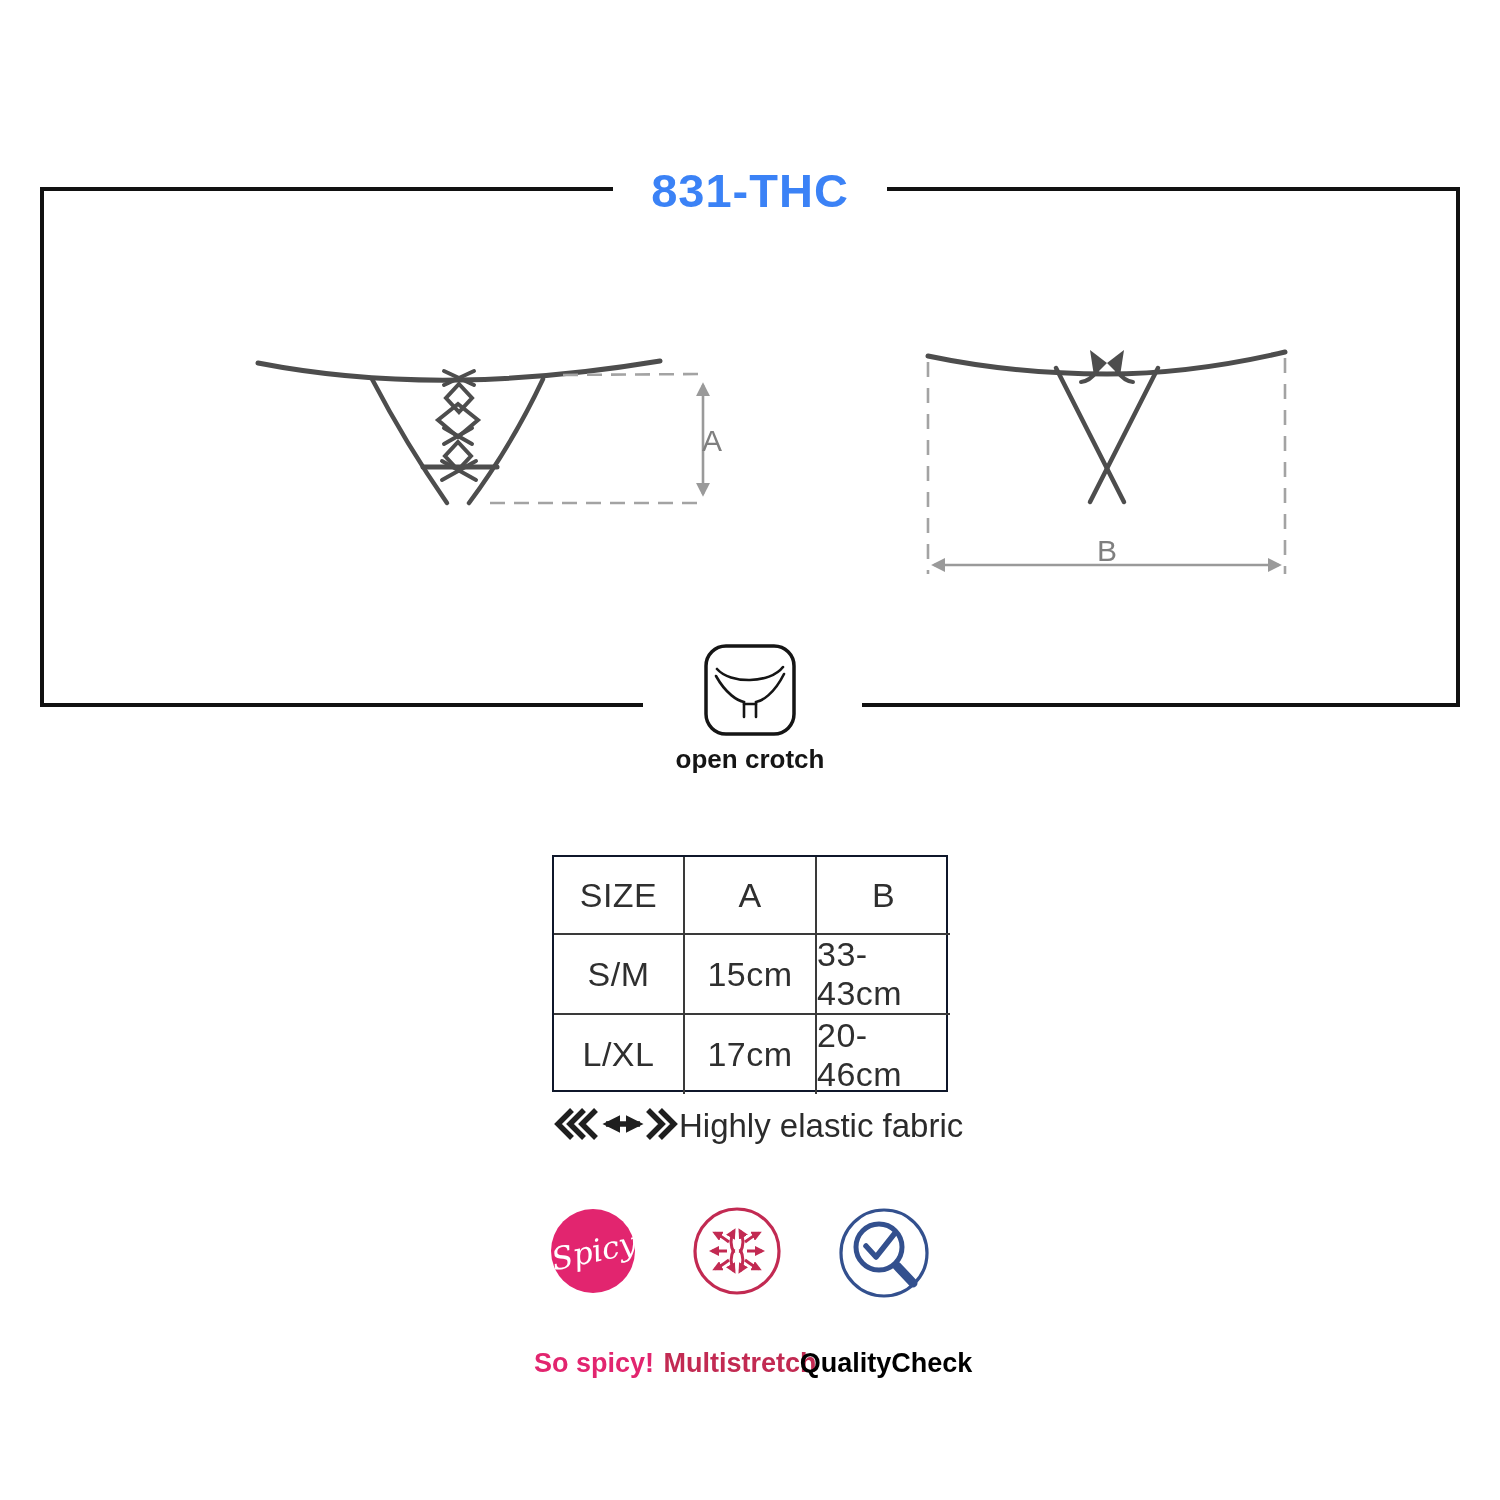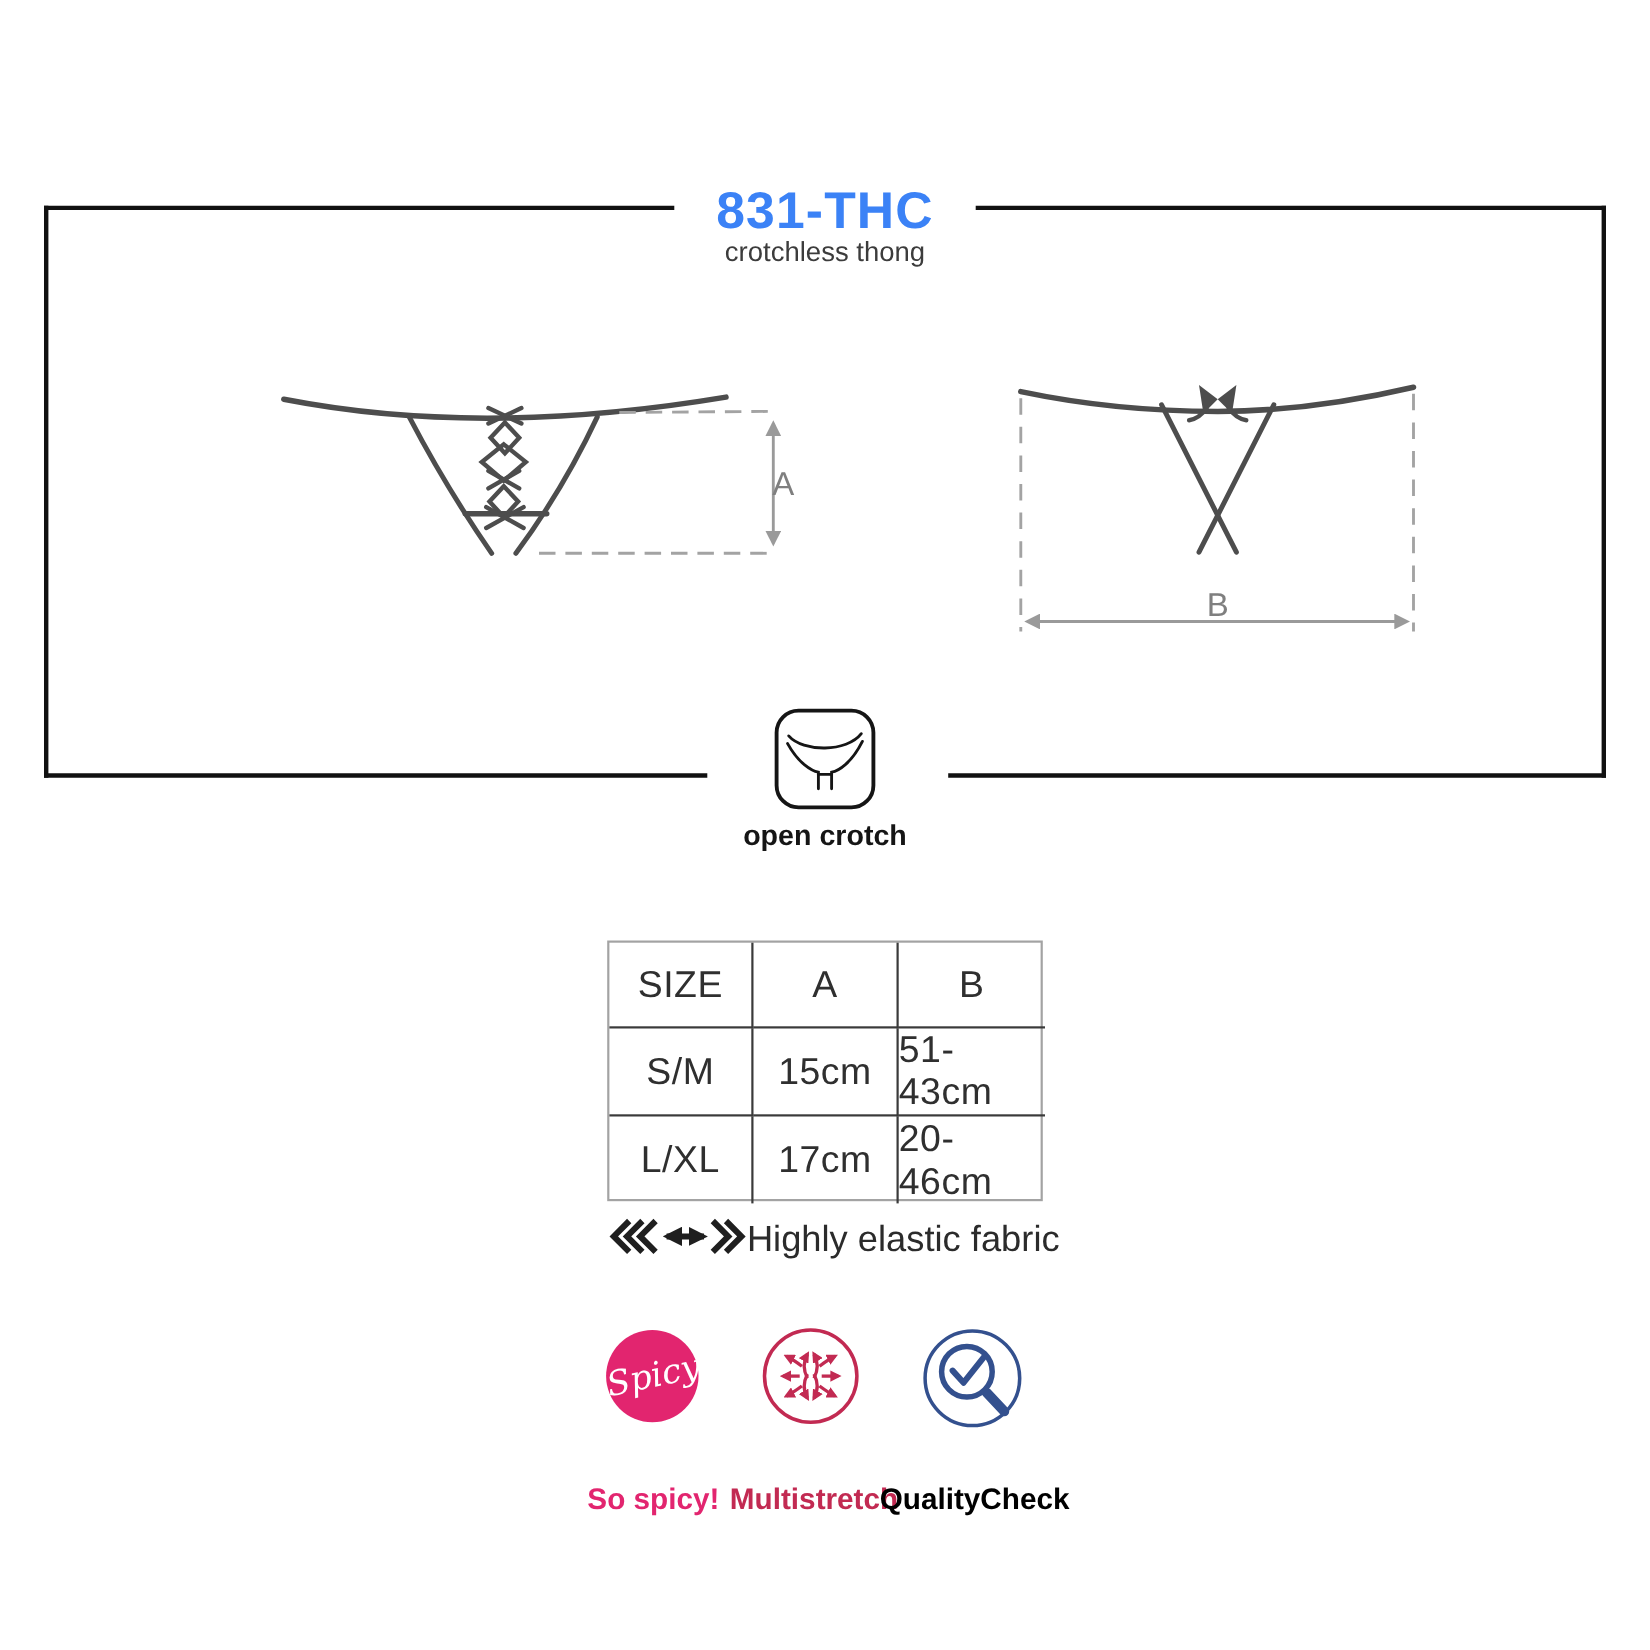--- a/index.html
+++ b/index.html
@@ -13,21 +13,21 @@
   .subtitle{left:500px;top:215px;width:500px;font-size:25px;color:#3c3c3c;}
 
   .dim-label{font-size:30px;color:#7f7f7f;}
   .dim-a{left:692px;top:424px;width:40px;}
   .dim-b{left:1087px;top:534px;width:40px;}
 
   .open-crotch-label{left:650px;top:744px;width:200px;font-size:26px;font-weight:bold;color:#151515;}
 
   .size-table{left:552px;top:855px;width:396px;height:237px;display:grid;
               grid-template-columns:131px 132px 133px;grid-template-rows:78px 80px 79px;
-              border:2px solid #a3a3a3;box-sizing:border-box;}
+              border:2px solid #0f172a;box-sizing:border-box;}
   .size-table .cell{display:flex;align-items:center;justify-content:center;
               border-right:2px solid #3a3a3a;border-bottom:2px solid #3a3a3a;
               font-size:34px;color:#2f2f2f;letter-spacing:0.5px;}
   .size-table .cell.last-col{border-right:none;}
   .size-table .cell.last-row{border-bottom:none;}
 
   .elastic-text{left:679px;top:1107px;width:420px;font-size:33px;color:#2b2b2b;}
 
   .badge-label{top:1348px;font-size:27px;font-weight:bold;}
   .lbl-spicy{left:514px;width:160px;color:#e2256f;}
@@ -143,34 +143,33 @@
 
     <g stroke="#33508e" fill="none" stroke-linecap="round">
       <circle cx="884" cy="1253" r="43" stroke-width="3.2"></circle>
       <circle cx="879" cy="1247" r="23" stroke-width="5"></circle>
       <path d="M897,1266 L913,1283" stroke-width="9"></path>
       <path d="M866,1246 L876,1257 L895,1233" stroke-width="5.5" stroke-linejoin="round"></path>
     </g>
   </svg>
 
   <div class="abs ctr title">831-THC</div>
-  <div class="abs ctr subtitle">crotchless thong</div>
 
   <div class="abs ctr dim-label dim-a">A</div>
   <div class="abs ctr dim-label dim-b">B</div>
 
   <div class="abs ctr open-crotch-label">open crotch</div>
 
   <div class="abs size-table">
     <div class="cell">SIZE</div>
     <div class="cell">A</div>
     <div class="cell last-col">B</div>
     <div class="cell">S/M</div>
     <div class="cell">15cm</div>
-    <div class="cell last-col">51-43cm</div>
+    <div class="cell last-col">33-43cm</div>
     <div class="cell last-row">L/XL</div>
     <div class="cell last-row">17cm</div>
     <div class="cell last-col last-row">20-46cm</div>
   </div>
 
   <div class="abs elastic-text">Highly elastic fabric</div>
 
   <div class="abs spicy-script">Spicy</div>
 
   <div class="abs ctr badge-label lbl-spicy">So spicy!</div>

